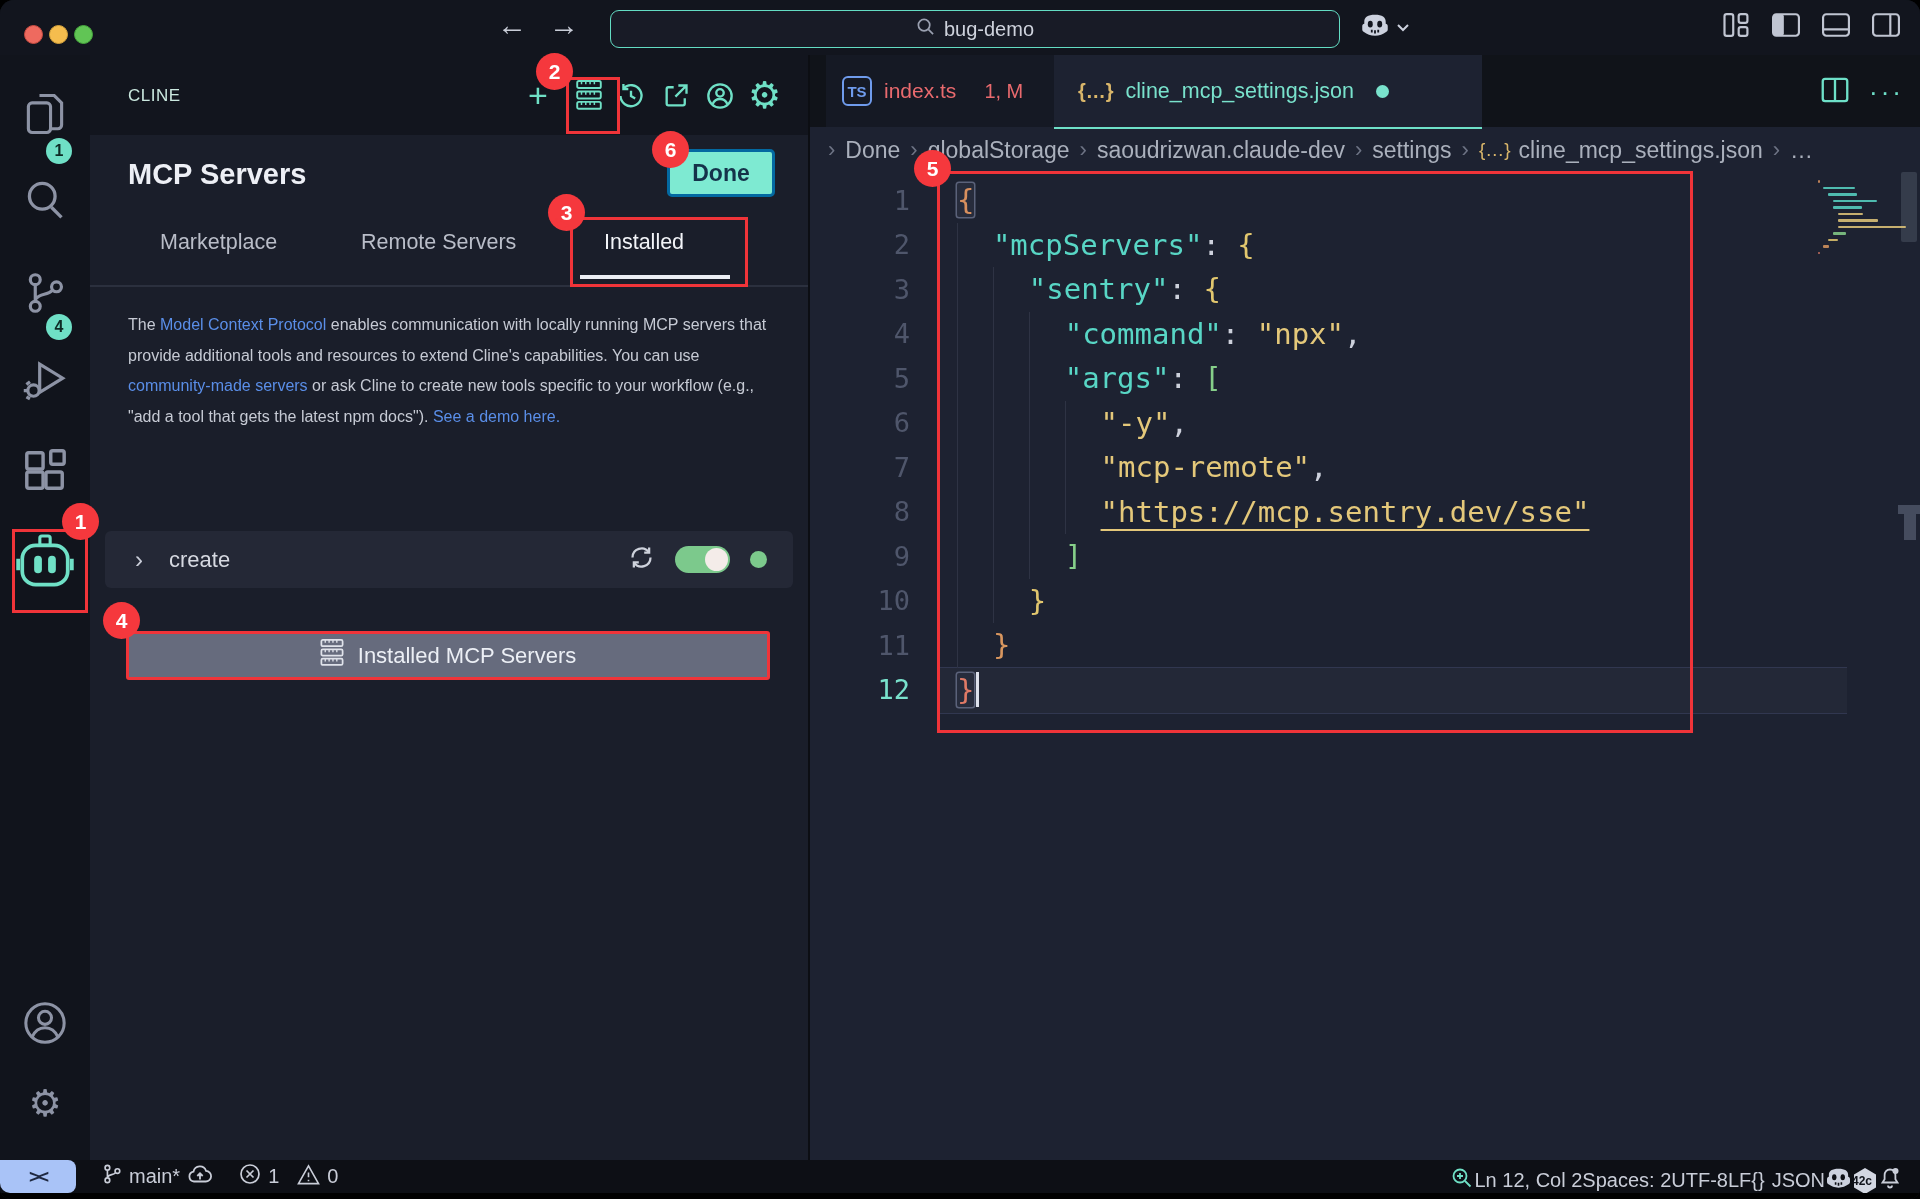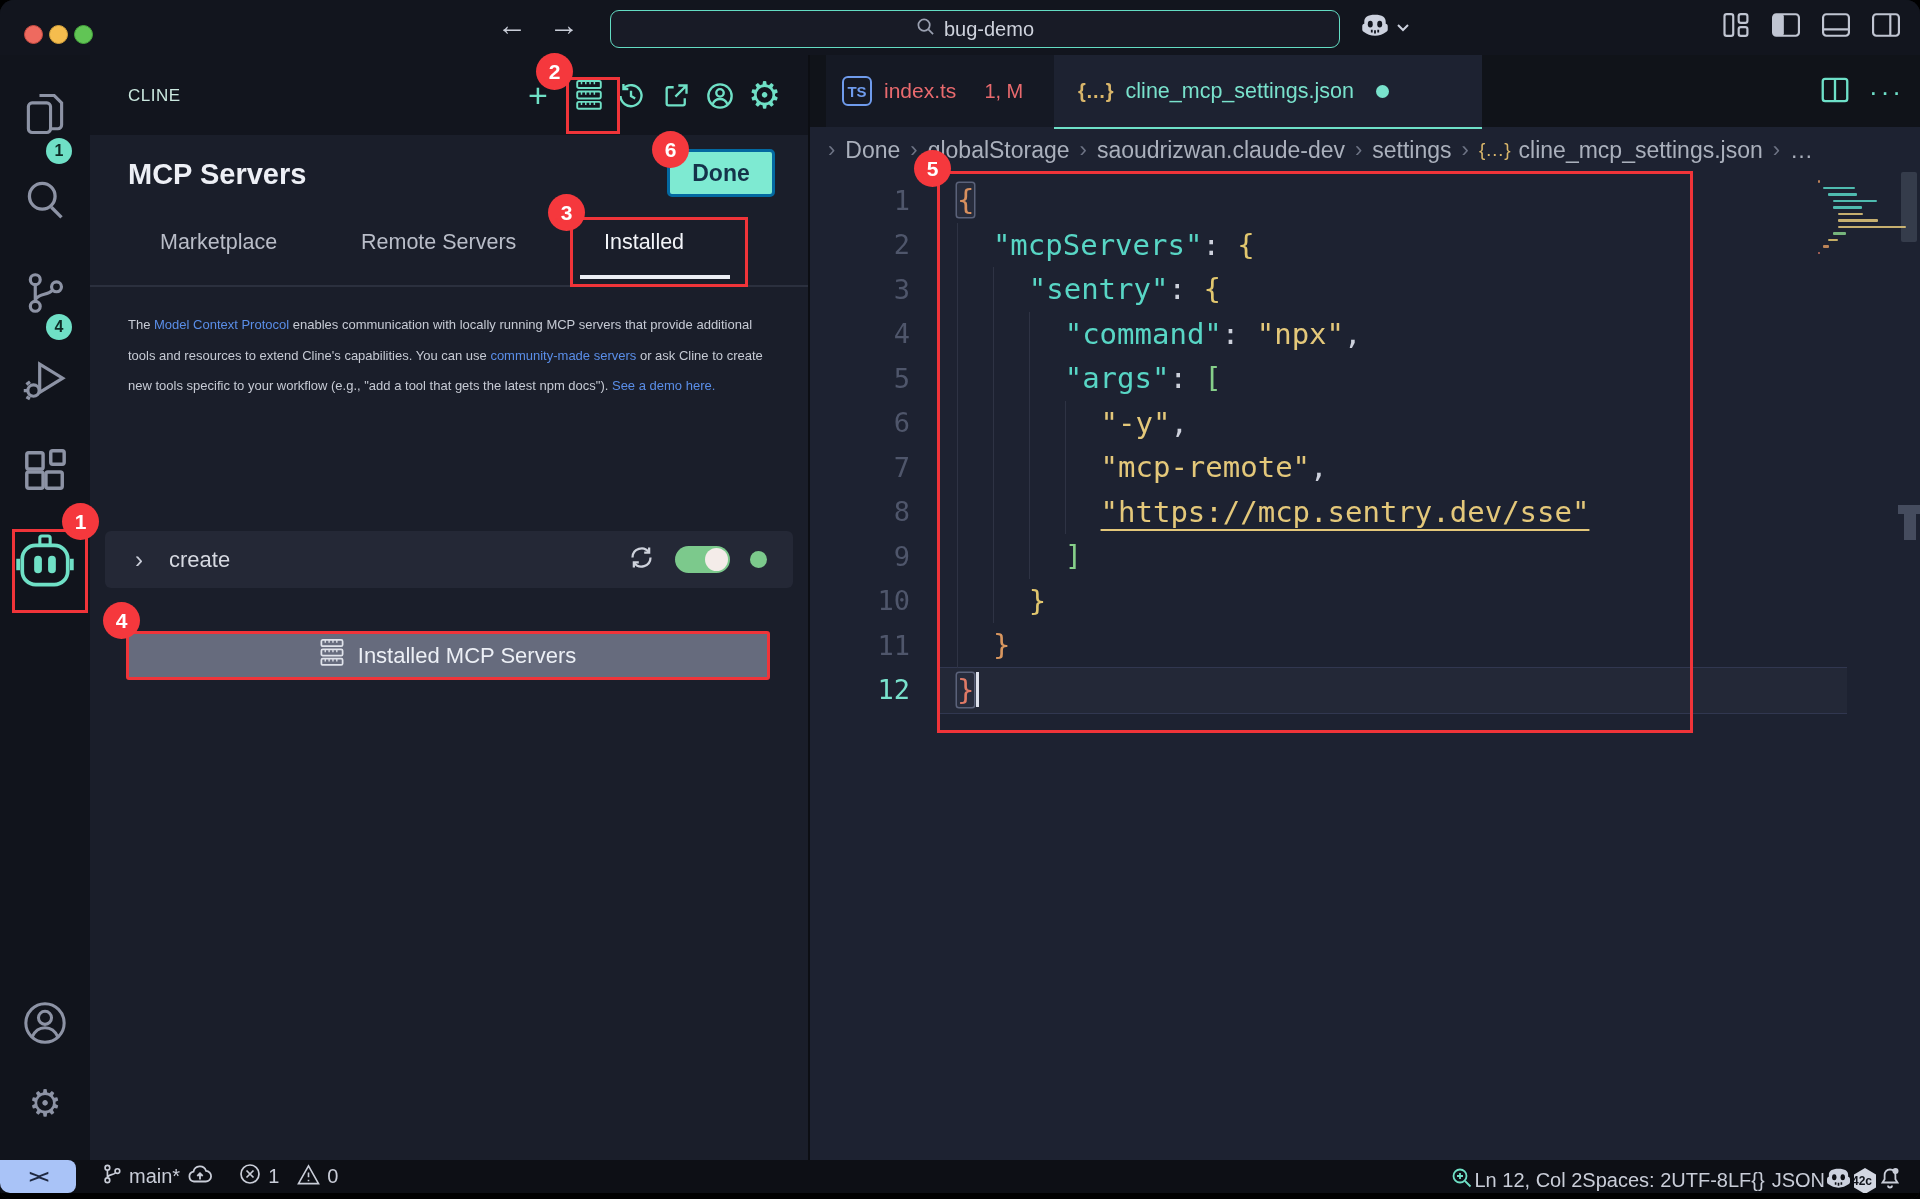--- a/index.html
+++ b/index.html
@@ -38,21 +38,21 @@
   .panel-title{position:absolute;left:38px;top:31px;font-size:17px;letter-spacing:.5px;color:#cbe9e0;}
   .phicon{position:absolute;top:31px;color:#6fe0c6;}
   .mcp-heading{position:absolute;left:38px;top:103px;font-size:29px;font-weight:bold;color:#edeff5;}
   .done-btn{position:absolute;left:577px;top:94px;width:108px;height:48px;background:#7eead2;
     border:3px solid #0369a1;border-radius:5px;color:#15324a;font-size:23px;font-weight:600;
     display:flex;align-items:center;justify-content:center;}
   .sbtab{position:absolute;top:175px;font-size:21.5px;color:#b9bdc8;}
   .sbtab.active{color:#f2f4f8;}
   .tab-underline{position:absolute;left:490px;top:220px;width:150px;height:3.5px;background:#eceef4;}
   .tabs-divider{position:absolute;left:0;top:230px;width:718px;height:1.5px;background:#2b303e;}
-  .mcp-desc{position:absolute;left:38px;top:255px;width:652px;font-size:13px;line-height:30.5px;color:#c6cad4;}
+  .mcp-desc{position:absolute;left:38px;top:255px;width:652px;font-size:16px;line-height:30.5px;color:#c6cad4;}
   .mcp-desc .lnk{color:#5a8ee8;cursor:pointer;}
   .server-row{position:absolute;left:15px;top:476px;width:688px;height:57px;background:#242836;
     border-radius:6px;display:flex;align-items:center;}
   .srv-chevron{margin-left:30px;font-size:24px;color:#c9cdd8;}
   .srv-name{margin-left:26px;font-size:22px;color:#d6d9e1;}
   .srv-right{margin-left:auto;display:flex;align-items:center;gap:20px;margin-right:26px;color:#ced2dc;}
   .toggle{width:55px;height:27px;border-radius:14px;background:#7cc98c;position:relative;}
   .toggle .knob{position:absolute;right:2px;top:2px;width:23px;height:23px;border-radius:50%;background:#f4ece9;}
   .statusdot{width:17px;height:17px;border-radius:50%;background:#7cc98c;}
   .configure-btn{position:absolute;left:36px;top:576px;width:644px;height:49px;background:#666b7d;

